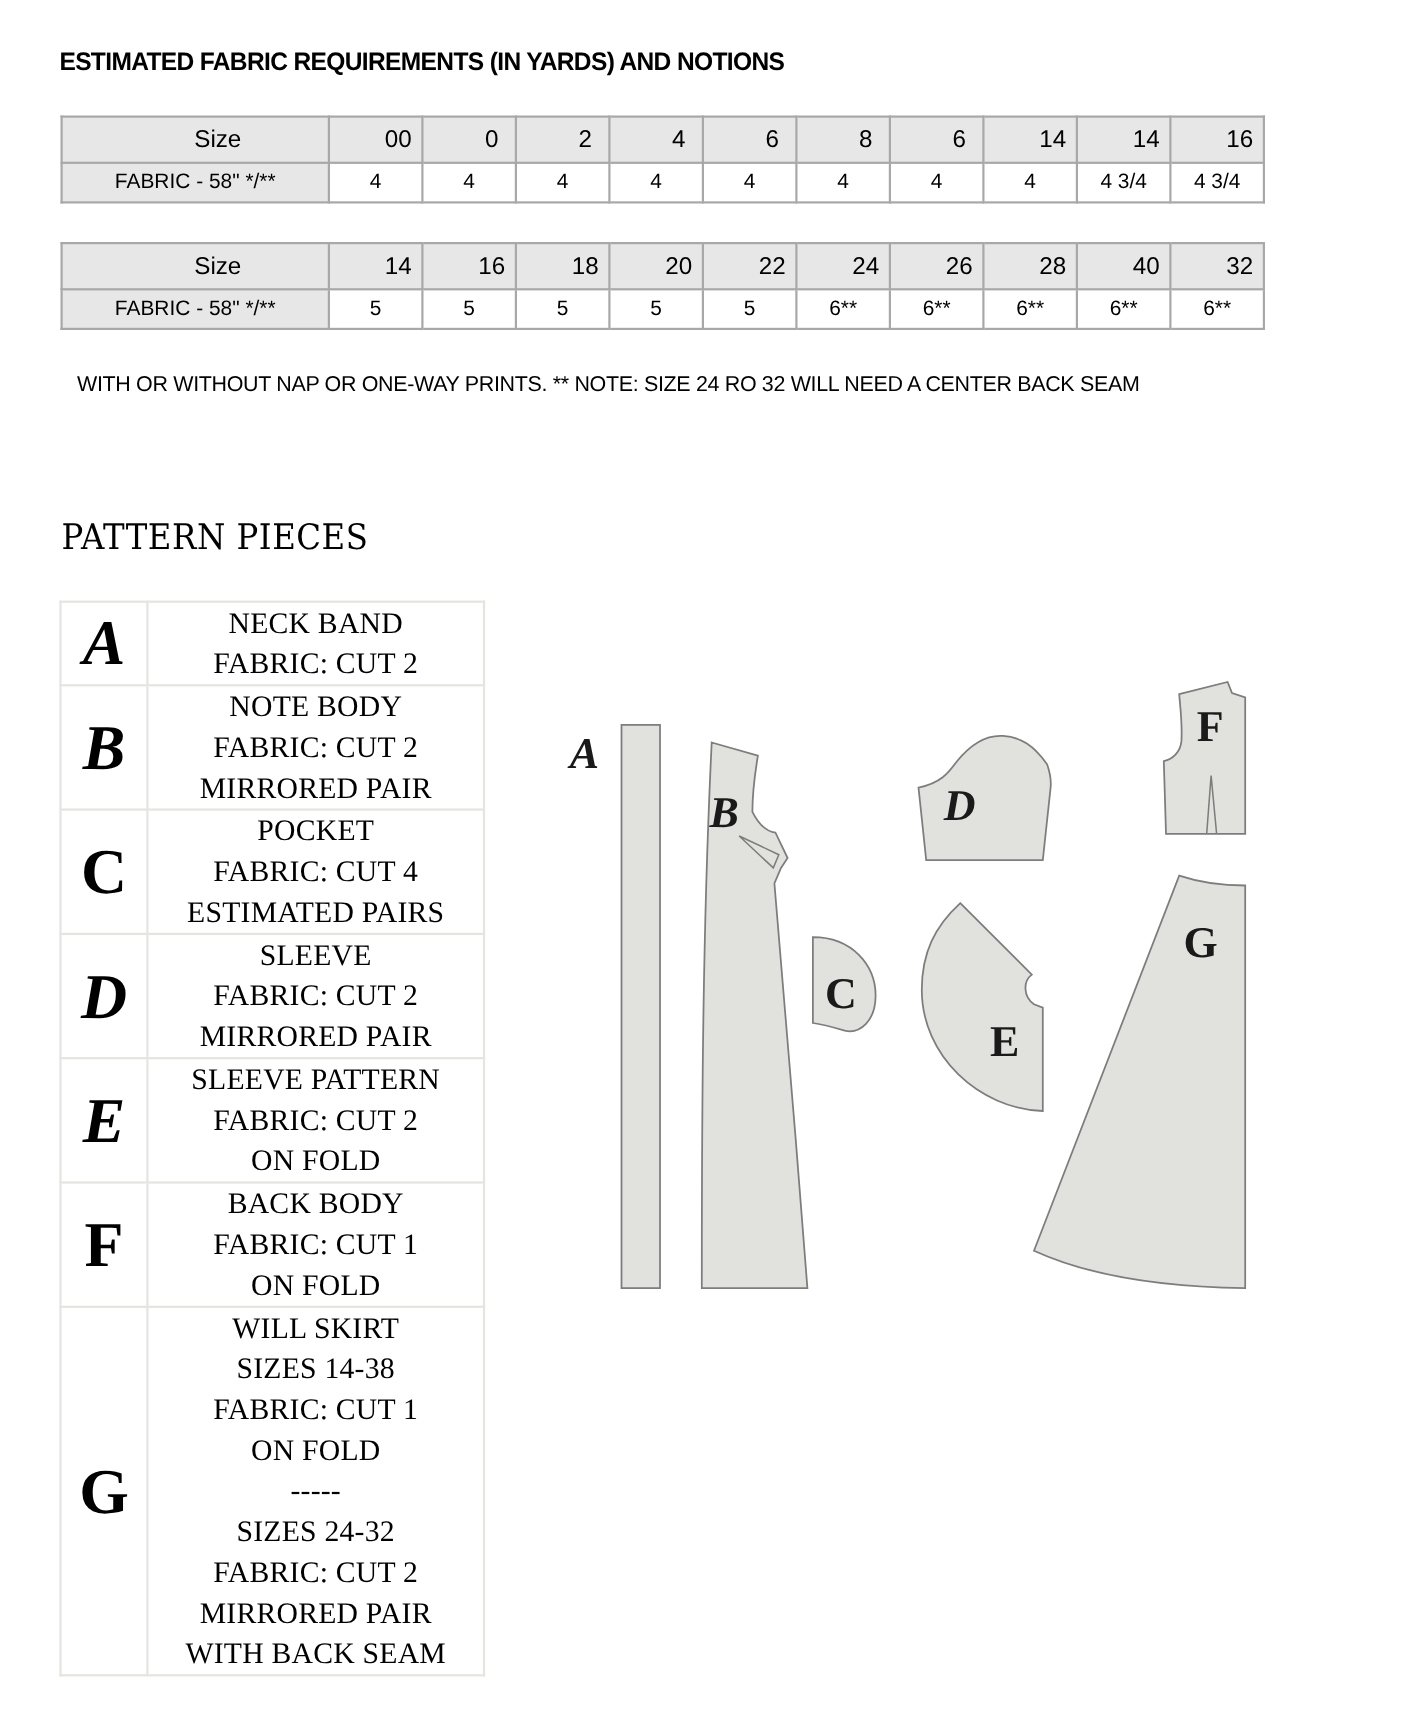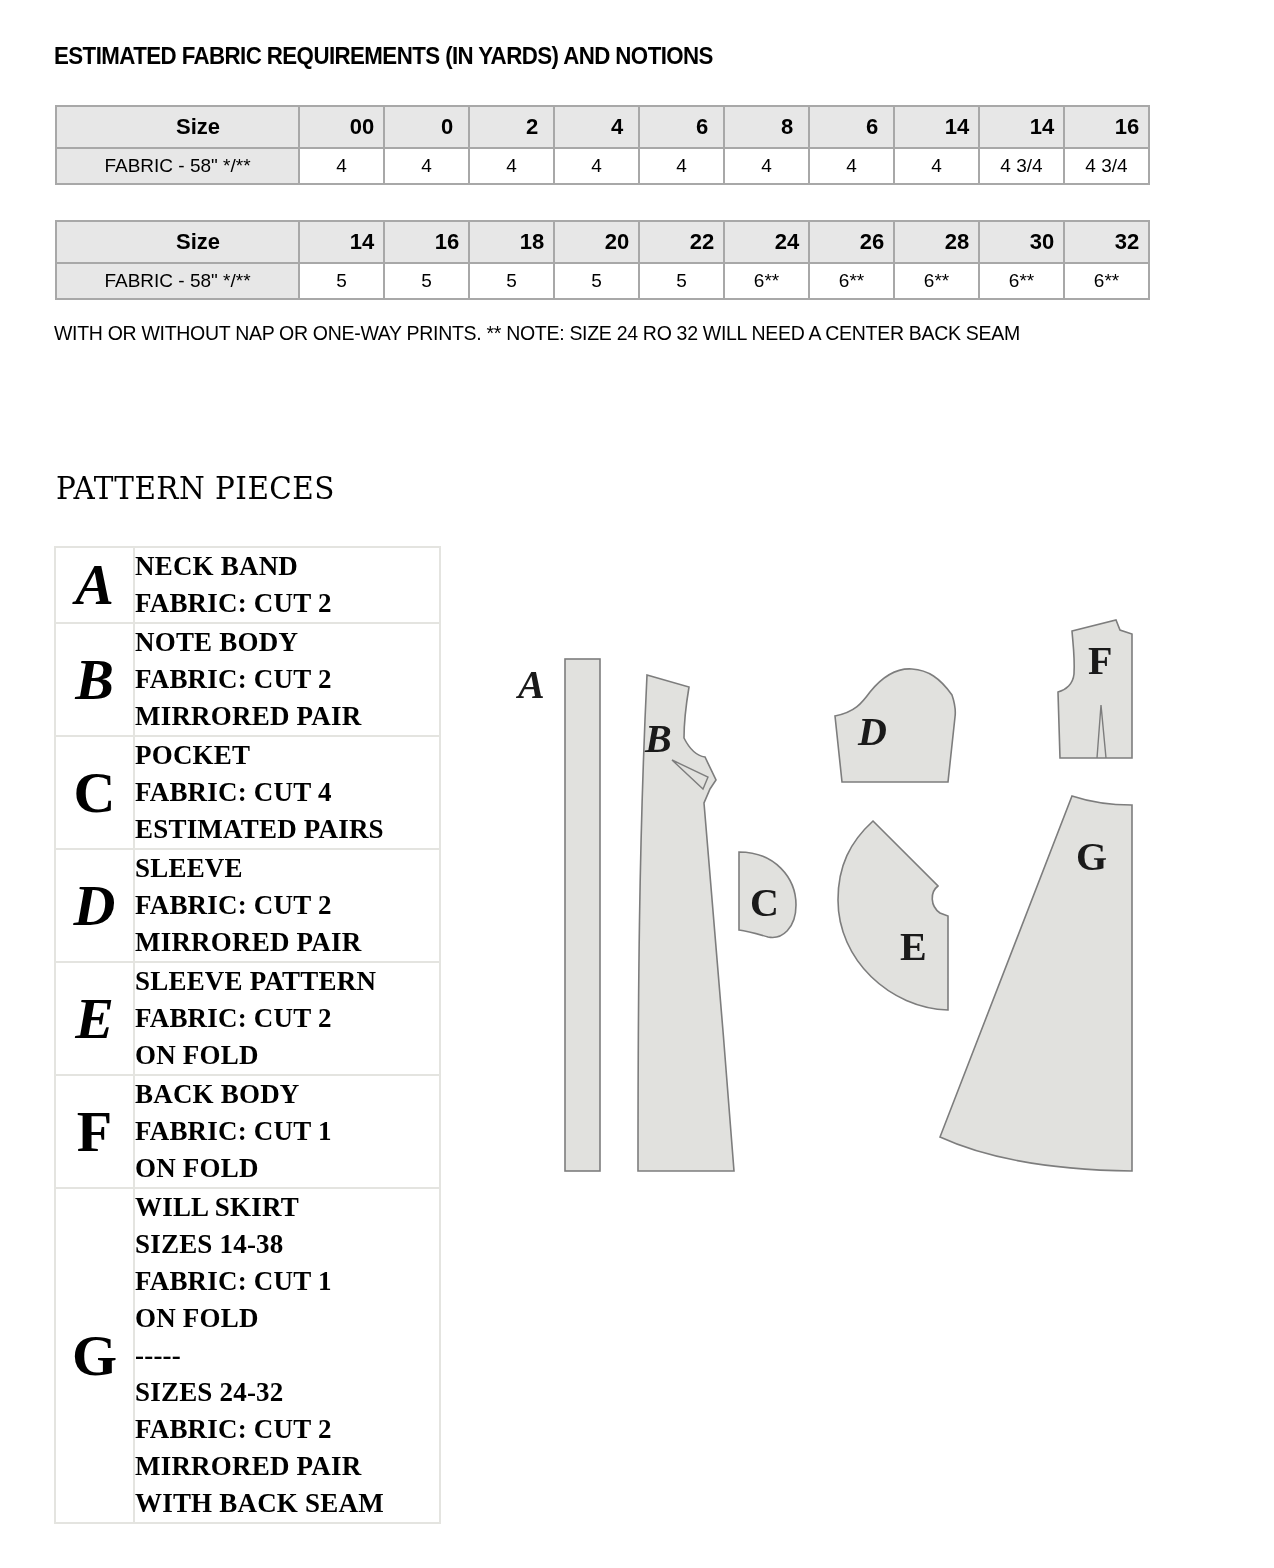--- a/index.html
+++ b/index.html
@@ -2,39 +2,39 @@
 <html><head>
   <meta charset="utf-8">
   <style>
     html, body { margin: 0; padding: 0; background: #ffffff; }
     body { width: 1274px; height: 1568px; position: relative; overflow: hidden; font-family: "Liberation Sans", sans-serif; color: #000; }
 
     .heading { position: absolute; left: 54px; top: 43px; font-family: "Liberation Sans", sans-serif; font-weight: bold; font-size: 23px; letter-spacing: -0.6px; margin: 0; transform: scaleX(0.97); transform-origin: left; }
 
     table.fabric { position: absolute; left: 55px; border-collapse: collapse; table-layout: fixed; font-family: "Liberation Sans", sans-serif; }
     table.fabric td { border: 2px solid #a8a8a8; text-align: center; padding: 0; }
-    table.fabric tr.size-row td { background: #e7e7e7; font-weight: bold; font-size: 22px; height: 40px; padding-left: 41px; }
+    table.fabric tr.size-row td { background: #e7e7e7; font-weight: normal; font-size: 22px; height: 40px; padding-left: 41px; }
     table.fabric tr.fabric-row td { background: #ffffff; font-size: 19px; height: 34px; }
     table.fabric tr.fabric-row td.rowhead { background: #e7e7e7; }
     table.fabric col.c0 { width: 243px; }
     table.fabric col.cn { width: 85px; }
     #fabric-table-1 { top: 105px; }
     #fabric-table-2 { top: 220px; }
 
-    .note { position: absolute; left: 54px; top: 322px; font-size: 19.5px; letter-spacing: -0.3px; margin: 0; white-space: nowrap; text-align: center; }
+    .note { position: absolute; left: 54px; top: 322px; font-size: 19.5px; letter-spacing: -0.3px; margin: 16px; white-space: nowrap; text-align: center; }
 
     .pp-title { position: absolute; left: 56px; top: 469px; font-family: "DejaVu Serif", "Liberation Serif", serif; font-size: 32px; margin: 0; font-weight: normal; letter-spacing: 0.5px; transform: scaleX(0.92); transform-origin: left; }
 
     table.pieces { position: absolute; left: 54px; top: 546px; border-collapse: collapse; table-layout: fixed; font-family: "Liberation Serif", serif; }
     table.pieces col.letter { width: 79px; }
     table.pieces col.desc { width: 306px; }
     table.pieces td { border: 2px solid #e4e4e0; padding: 0; }
     table.pieces td.letter-cell { text-align: center; vertical-align: middle; font-family: "Liberation Serif", serif; font-size: 58px; font-weight: bold; line-height: 1; font-style: italic; }
     table.pieces td.letter-cell.upright { font-style: normal; }
-    table.pieces td.desc-cell { text-align: left; vertical-align: top; font-weight: bold; }
+    table.pieces td.desc-cell { text-align: center; vertical-align: top; }
     table.pieces .line { display: block; font-size: 27px; line-height: 37px; white-space: nowrap; letter-spacing: 0.2px; }
 
     #diagram { position: absolute; left: 500px; top: 600px; width: 680px; height: 600px; }
     .piece-fill { fill: #e1e1de; stroke: #7d7d7d; stroke-width: 1.6; }
     .dart { fill: none; stroke: #7d7d7d; stroke-width: 1.4; }
     .piece-label { font-family: "Liberation Serif", serif; font-weight: bold; font-size: 40px; fill: #1a1a1a; }
   </style>
 </head>
 <body>
 
@@ -102,21 +102,21 @@
       <tr class="size-row">
     <td>Size</td>
     <td>14</td>
     <td>16</td>
     <td>18</td>
     <td>20</td>
     <td>22</td>
     <td>24</td>
     <td>26</td>
     <td>28</td>
-    <td>30</td>
+    <td>40</td>
     <td>32</td>
   </tr>
   <tr class="fabric-row">
     <td class="rowhead">FABRIC - 58" */**</td>
     <td>5</td>
     <td>5</td>
     <td>5</td>
     <td>5</td>
     <td>5</td>
     <td>6**</td>

